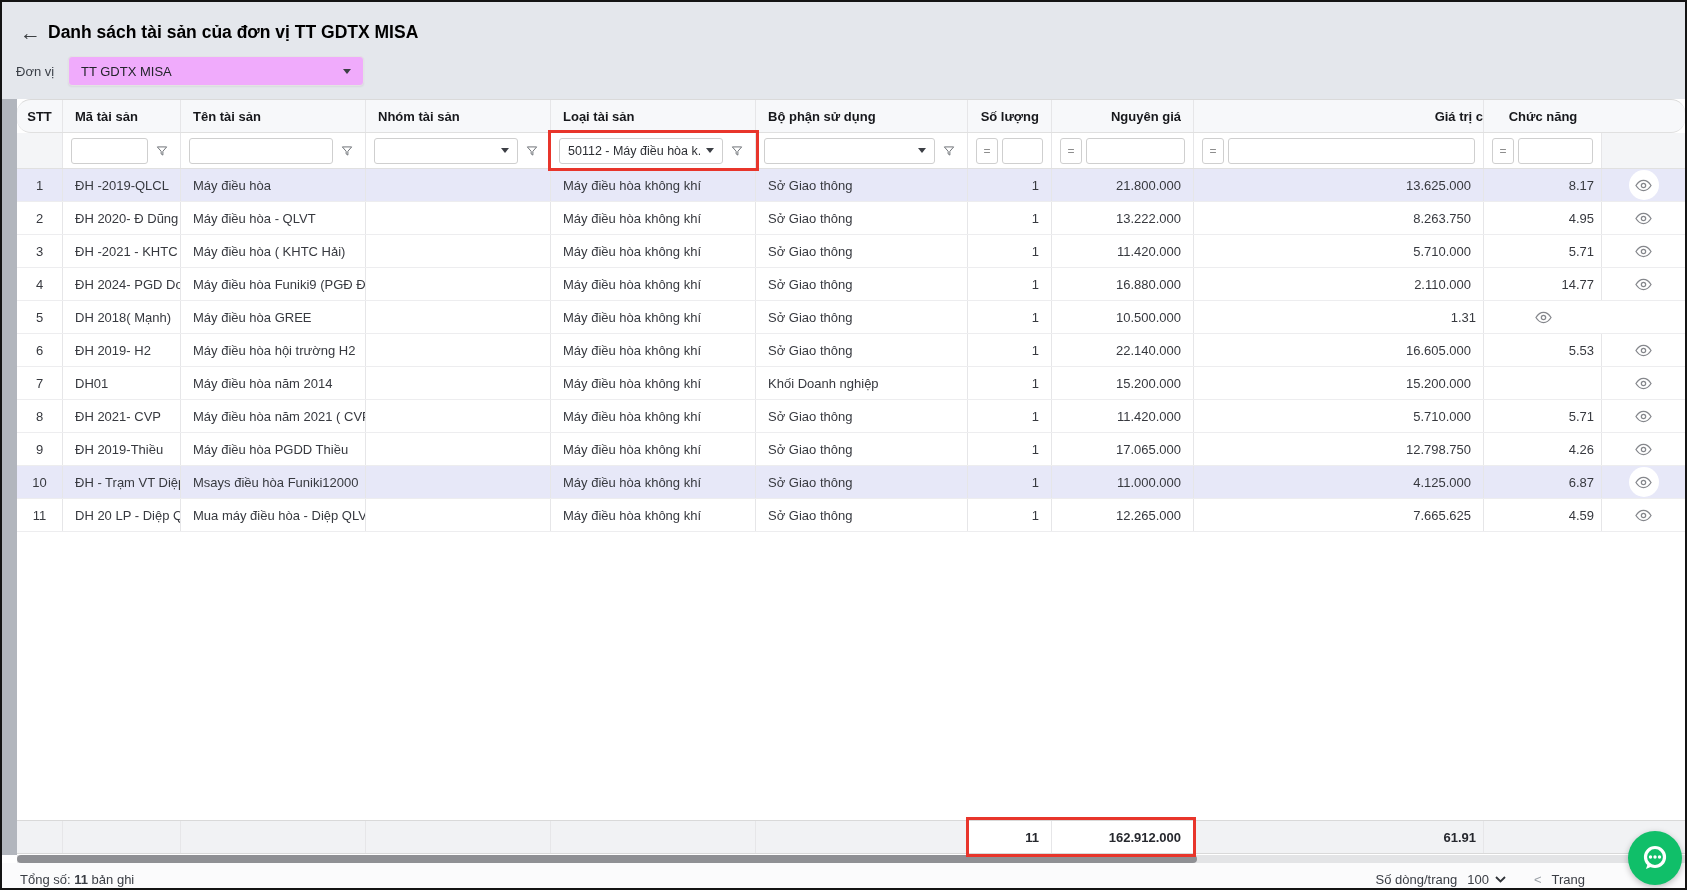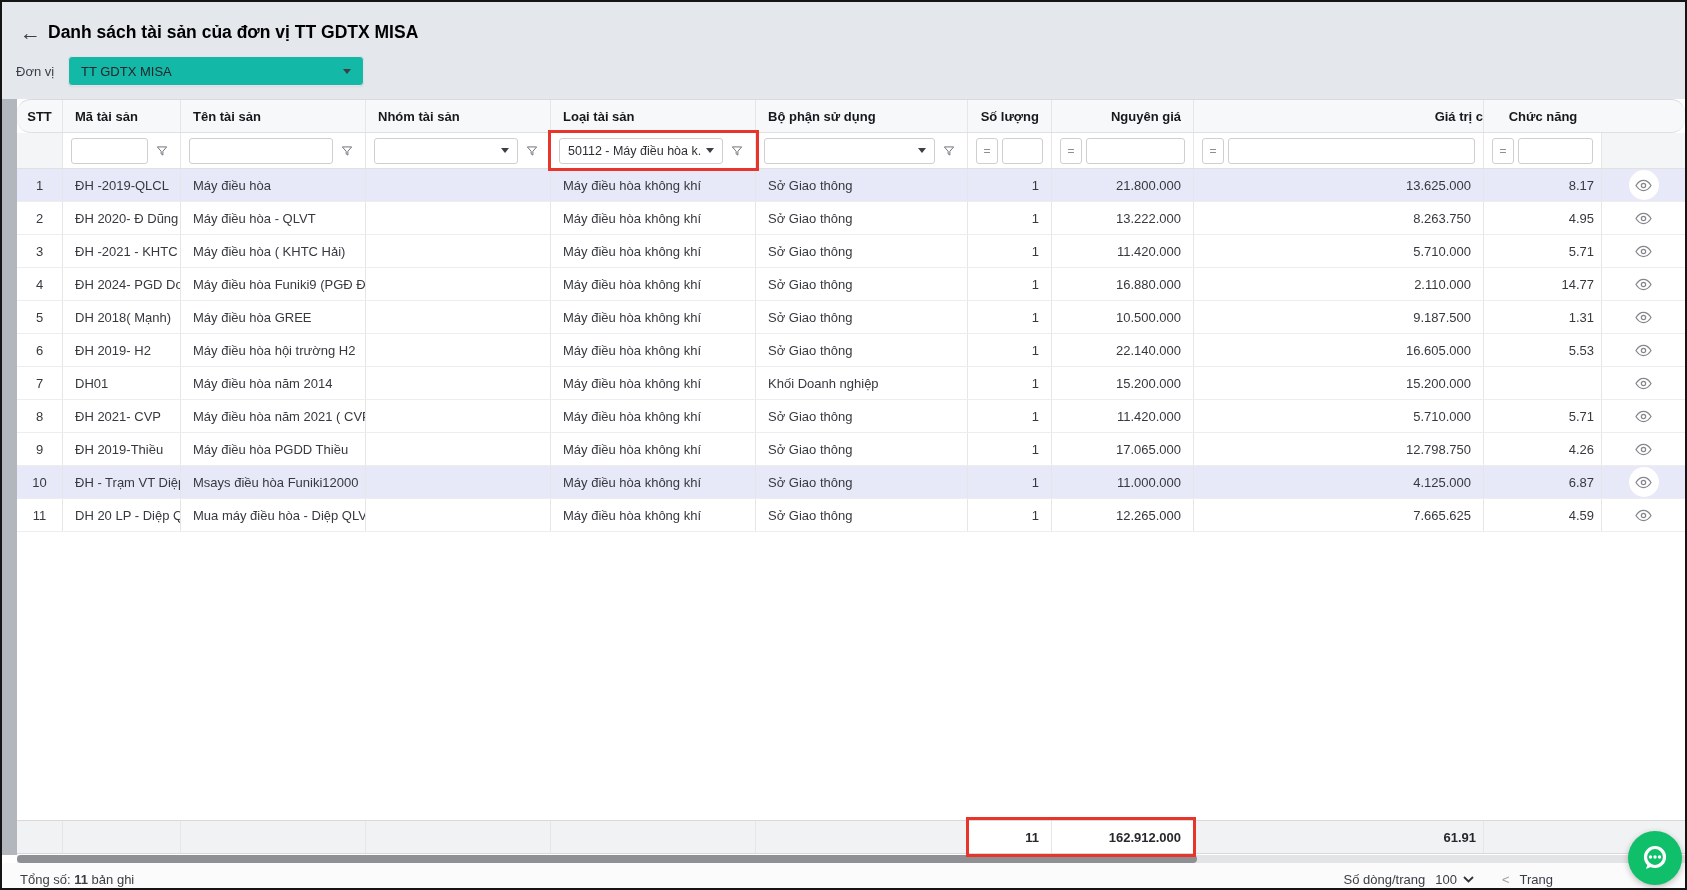--- a/index.html
+++ b/index.html
@@ -11,21 +11,21 @@
     border:2px solid #141414; background:#fff; overflow:hidden;
   }
 
   
   .topbar{ position:absolute; left:0; top:0; right:0; height:97px; background:#e4e7ec; }
   .back-arrow{ position:absolute; left:18px; top:18px; font-size:21px; color:#3c4043; cursor:pointer; line-height:26px; }
   .page-title{ position:absolute; left:46px; top:20px; font-size:17.5px; font-weight:700; color:#000000; }
   .unit-label{ position:absolute; left:14px; top:62px; font-size:13px; color:#3a3f47; }
   .unit-select{
     position:absolute; left:66px; top:54px; width:296px; height:30px;
-    background:#14b8a6; border:1px solid #e3e3e3; border-radius:4px;
+    background:#f0abfc; border:1px solid #e3e3e3; border-radius:4px;
     display:flex; align-items:center; justify-content:space-between;
     padding:0 12px; font-size:13px; color:#23252b; cursor:pointer;
     box-shadow:0 1px 2px rgba(0,0,0,.06);
     text-align:right;
   }
   .tri-down{ width:0; height:0; border-left:4px solid transparent; border-right:4px solid transparent; border-top:5px solid #3c3f45; }
 
   
   .left-gutter{ position:absolute; left:0; top:97px; width:15px; height:756px; background:#b2b6bd; }
   .grid-area{ position:absolute; left:15px; top:97px; right:0; }
@@ -69,21 +69,21 @@
   .red-box.filter{ left:546px; top:128px; width:211px; height:41px; }
   .red-box.summary{ left:964px; top:815px; width:230px; height:40px; }
 
   
   .hscrollbar{ position:absolute; left:15px; right:0; top:853px; height:8px; background:#e3e4e6; }
   .hscroll-thumb{ position:absolute; left:0; top:0; height:8px; width:1180px; background:#8f9094; border-radius:4px; }
 
   
   .footer{ position:absolute; left:0; right:0; top:861px; height:25px; background:#fbfbfc; display:flex; align-items:center; justify-content:space-between; padding:16px 18px; font-size:13px; color:#3a3d44; }
   .footer b{ font-weight:700; }
-  .footer-right{ display:flex; align-items:center; gap:10px; margin-right:114px; }
+  .footer-right{ display:flex; align-items:center; gap:10px; margin-right:82px; }
   .rpp{ display:flex; align-items:center; gap:6px; cursor:pointer; }
   .prev-chevron{ color:#9aa0a6; margin-left:18px; font-size:13px; }
 
   .chat-fab{
     position:absolute; right:3px; bottom:3px; width:54px; height:54px; border-radius:50%;
     background:var(--fab-green,#10bf69); border:none; z-index:10; cursor:pointer;
     display:flex; align-items:center; justify-content:center;
     box-shadow:0 2px 6px rgba(0,0,0,.25);
   }
 </style>
@@ -300,21 +300,20 @@
         </div>
         <div class="grid-row data-row">
           <div class="cell c-center">5</div>
           <div class="cell">DH 2018( Mạnh)</div>
           <div class="cell">Máy điều hòa GREE</div>
           <div class="cell"></div>
           <div class="cell">Máy điều hòa không khí</div>
           <div class="cell">Sở Giao thông</div>
           <div class="cell c-num">1</div>
           <div class="cell c-num">10.500.000</div>
-          <div class="cell c-num">9.187.500</div>
           <div class="cell c-num">
             <span class="gt-shift">1.31</span>
           </div>
           <div class="cell c-action">
             <button class="eye-btn">
               <svg width="19" height="19" viewBox="0 0 24 24">
                 <path d="M12 5.5C6.5 5.5 2.5 12 2.5 12s4 6.5 9.5 6.5 9.5-6.5 9.5-6.5-4-6.5-9.5-6.5z" fill="none" stroke="#85878c" stroke-width="1.6"></path>
                 <circle cx="12" cy="12" r="2.7" fill="none" stroke="#85878c" stroke-width="1.6"></circle>
               </svg>
             </button>

